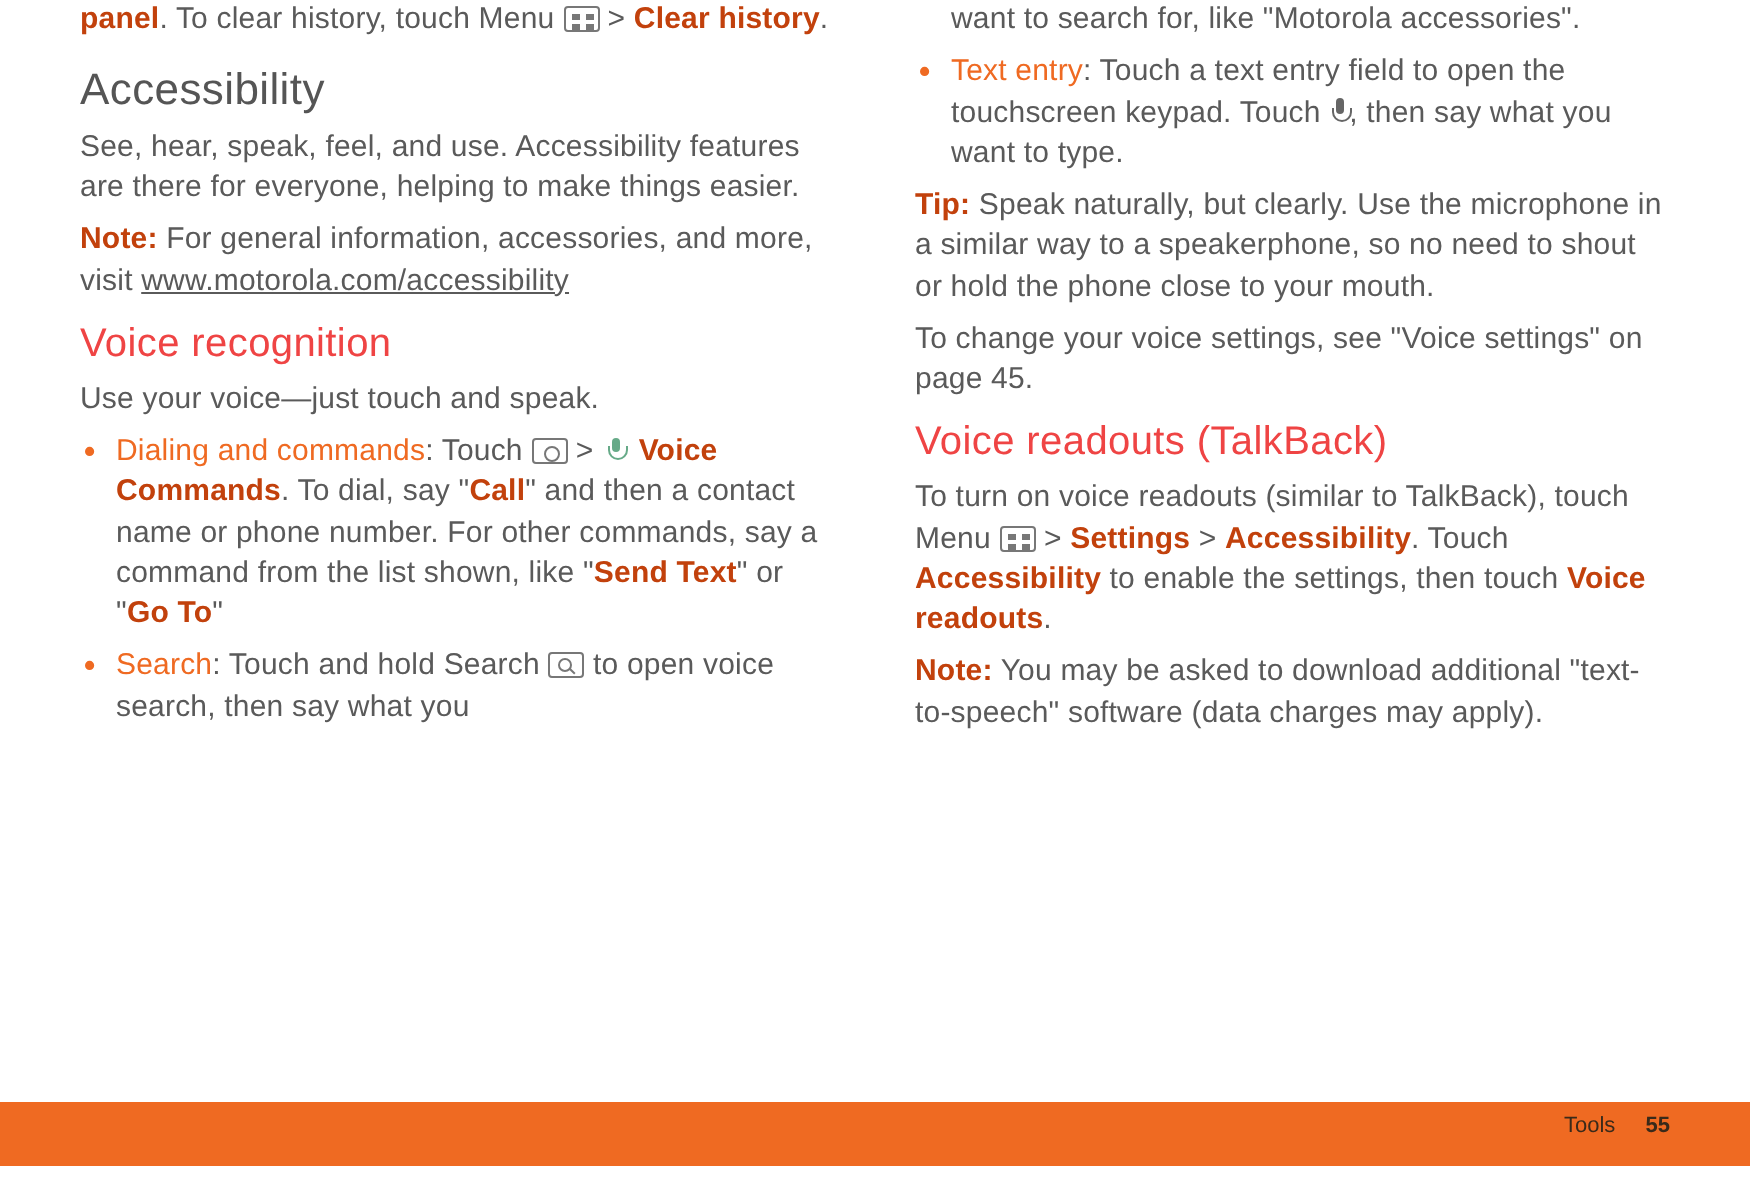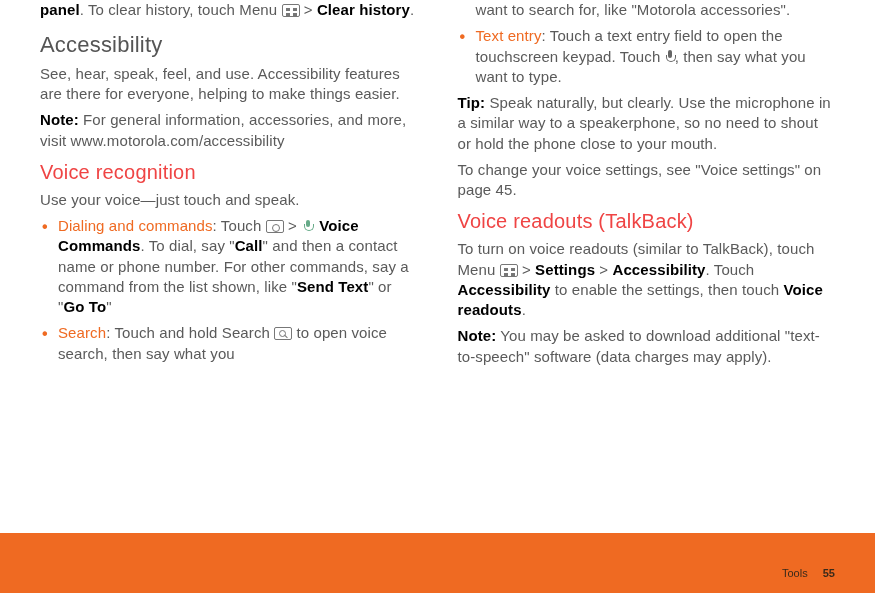--- a/index.html
+++ b/index.html
@@ -34,22 +34,22 @@
     letter-spacing: 0.2px;
   }
   .h3 {
     font-size: 20px;
     font-weight: 400;
     color: #ef4444;
     margin-top: 8px;
     margin-bottom: 4px;
     letter-spacing: 0.2px;
   }
-  .bold { font-weight: 700; color:#000000; }
-  .link { }
+  .bold { font-weight: 700; color:#c2410c; }
+  .link { text-decoration: underline; }
   .orange { color: #ef6a22; font-weight: 400; }
   ul.bullets { list-style: none; padding-left: 0; margin: 2px 0; }
   ul.bullets > li { position: relative; padding-left: 18px; margin-bottom: 6px; }
   ul.bullets > li::before {
     content: "•";
     position: absolute;
     left: 2px;
     top: 0;
     color: #ef6a22;
     font-weight: 700;
@@ -121,22 +121,22 @@
     content:""; position:absolute; left:3px; top:0;
     width:4px; height:8px; background:#666; border-radius:2px;
   }
   .icon-mic::after{
     content:""; position:absolute; left:1px; top:5px;
     width:8px; height:6px; border:1px solid #666; border-top:none;
     border-radius:0 0 6px 6px;
   }
   .footer {
     position: absolute;
-    left: 0; right: 0; bottom: 0;
-    height: 60px;
+    left: 0; right: 0; bottom: 10px;
+    height: 32px;
     background: #ef6a22;
   }
   .footer-text {
     position: absolute;
     right: 40px;
     bottom: 14px;
     font-size: 11px;
     color: #3a2a1a;
   }
   .footer-text .pg { font-weight: 700; margin-left: 12px; }

